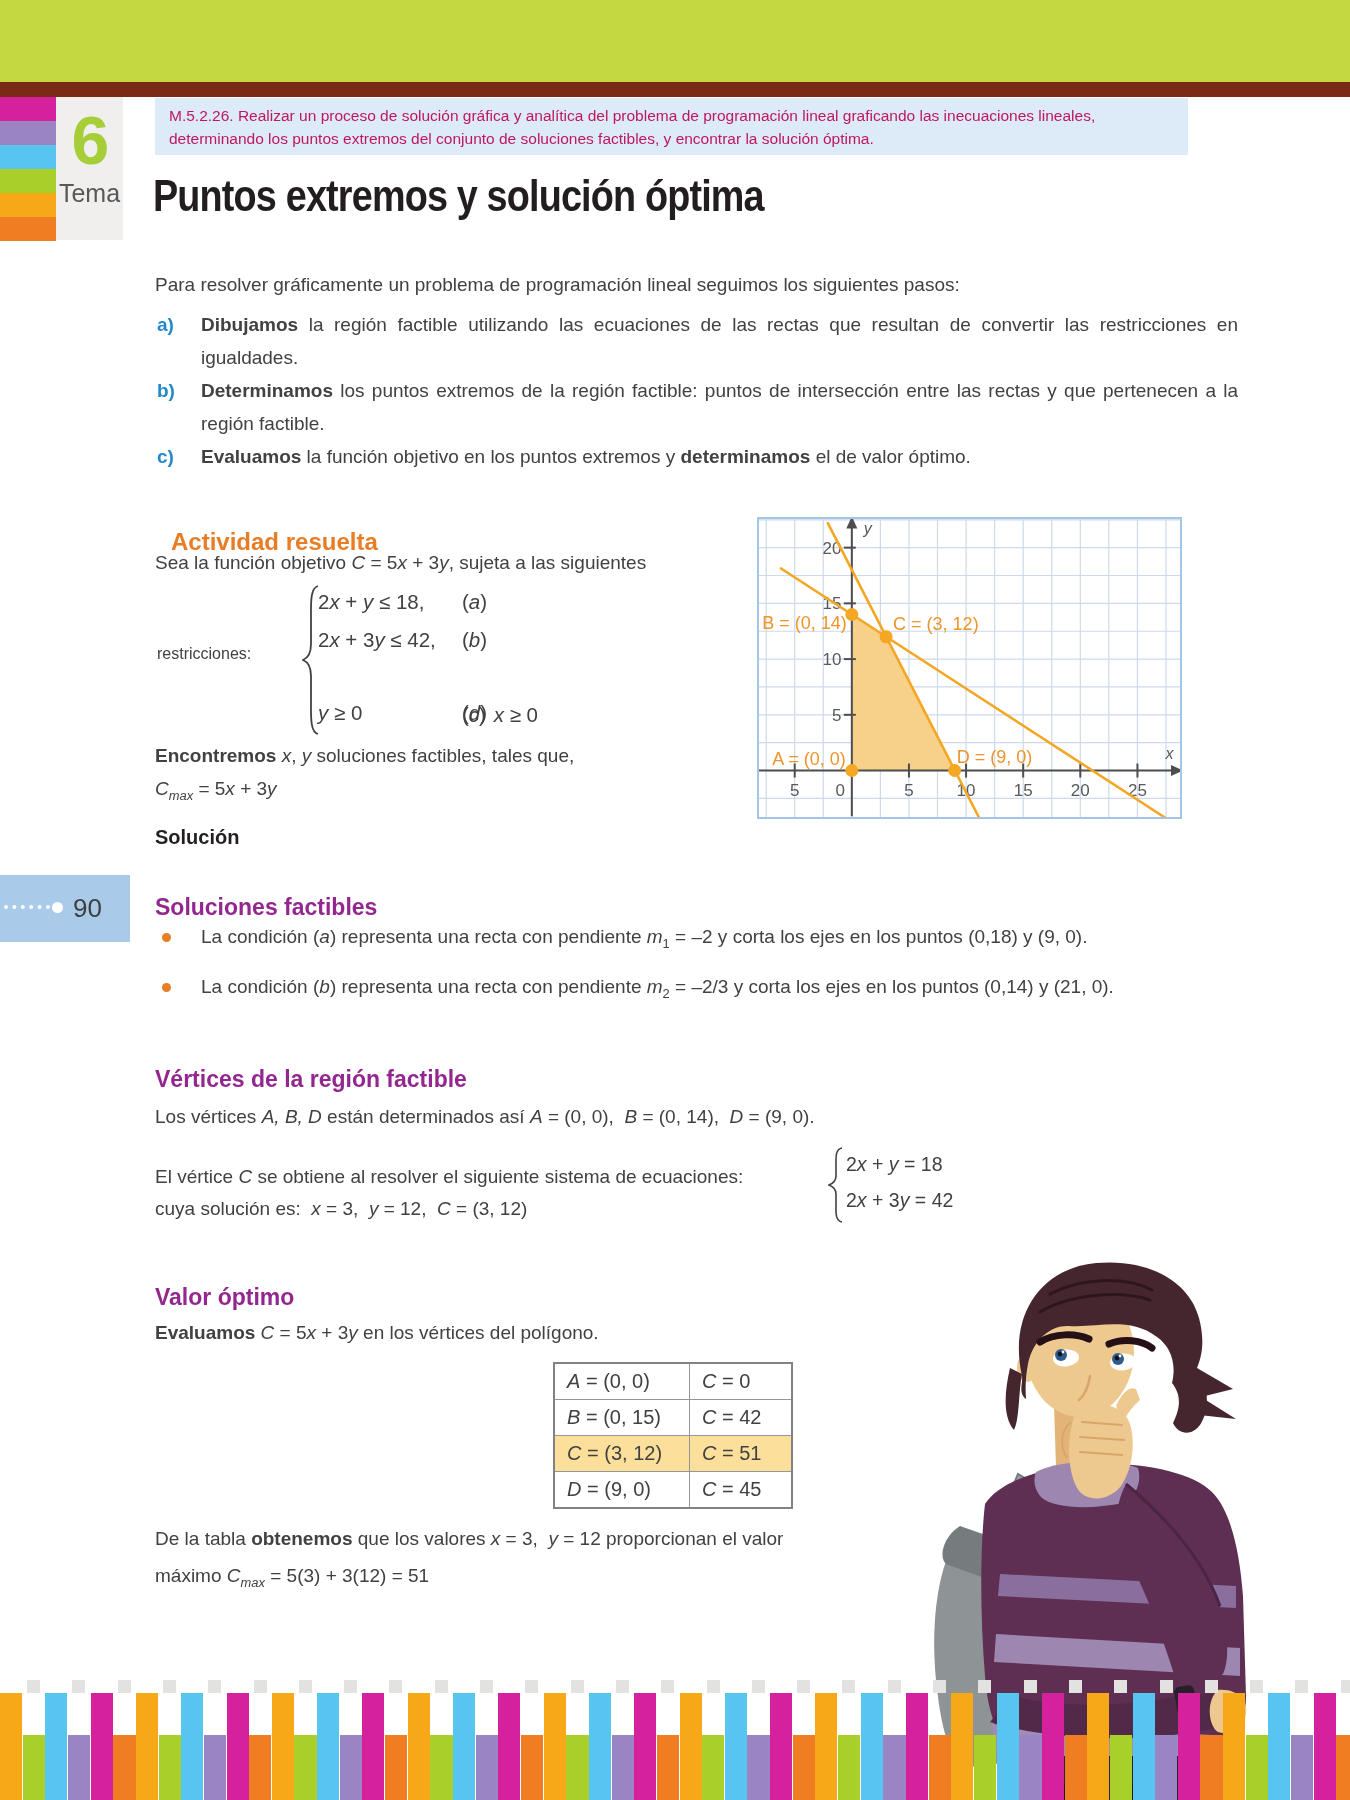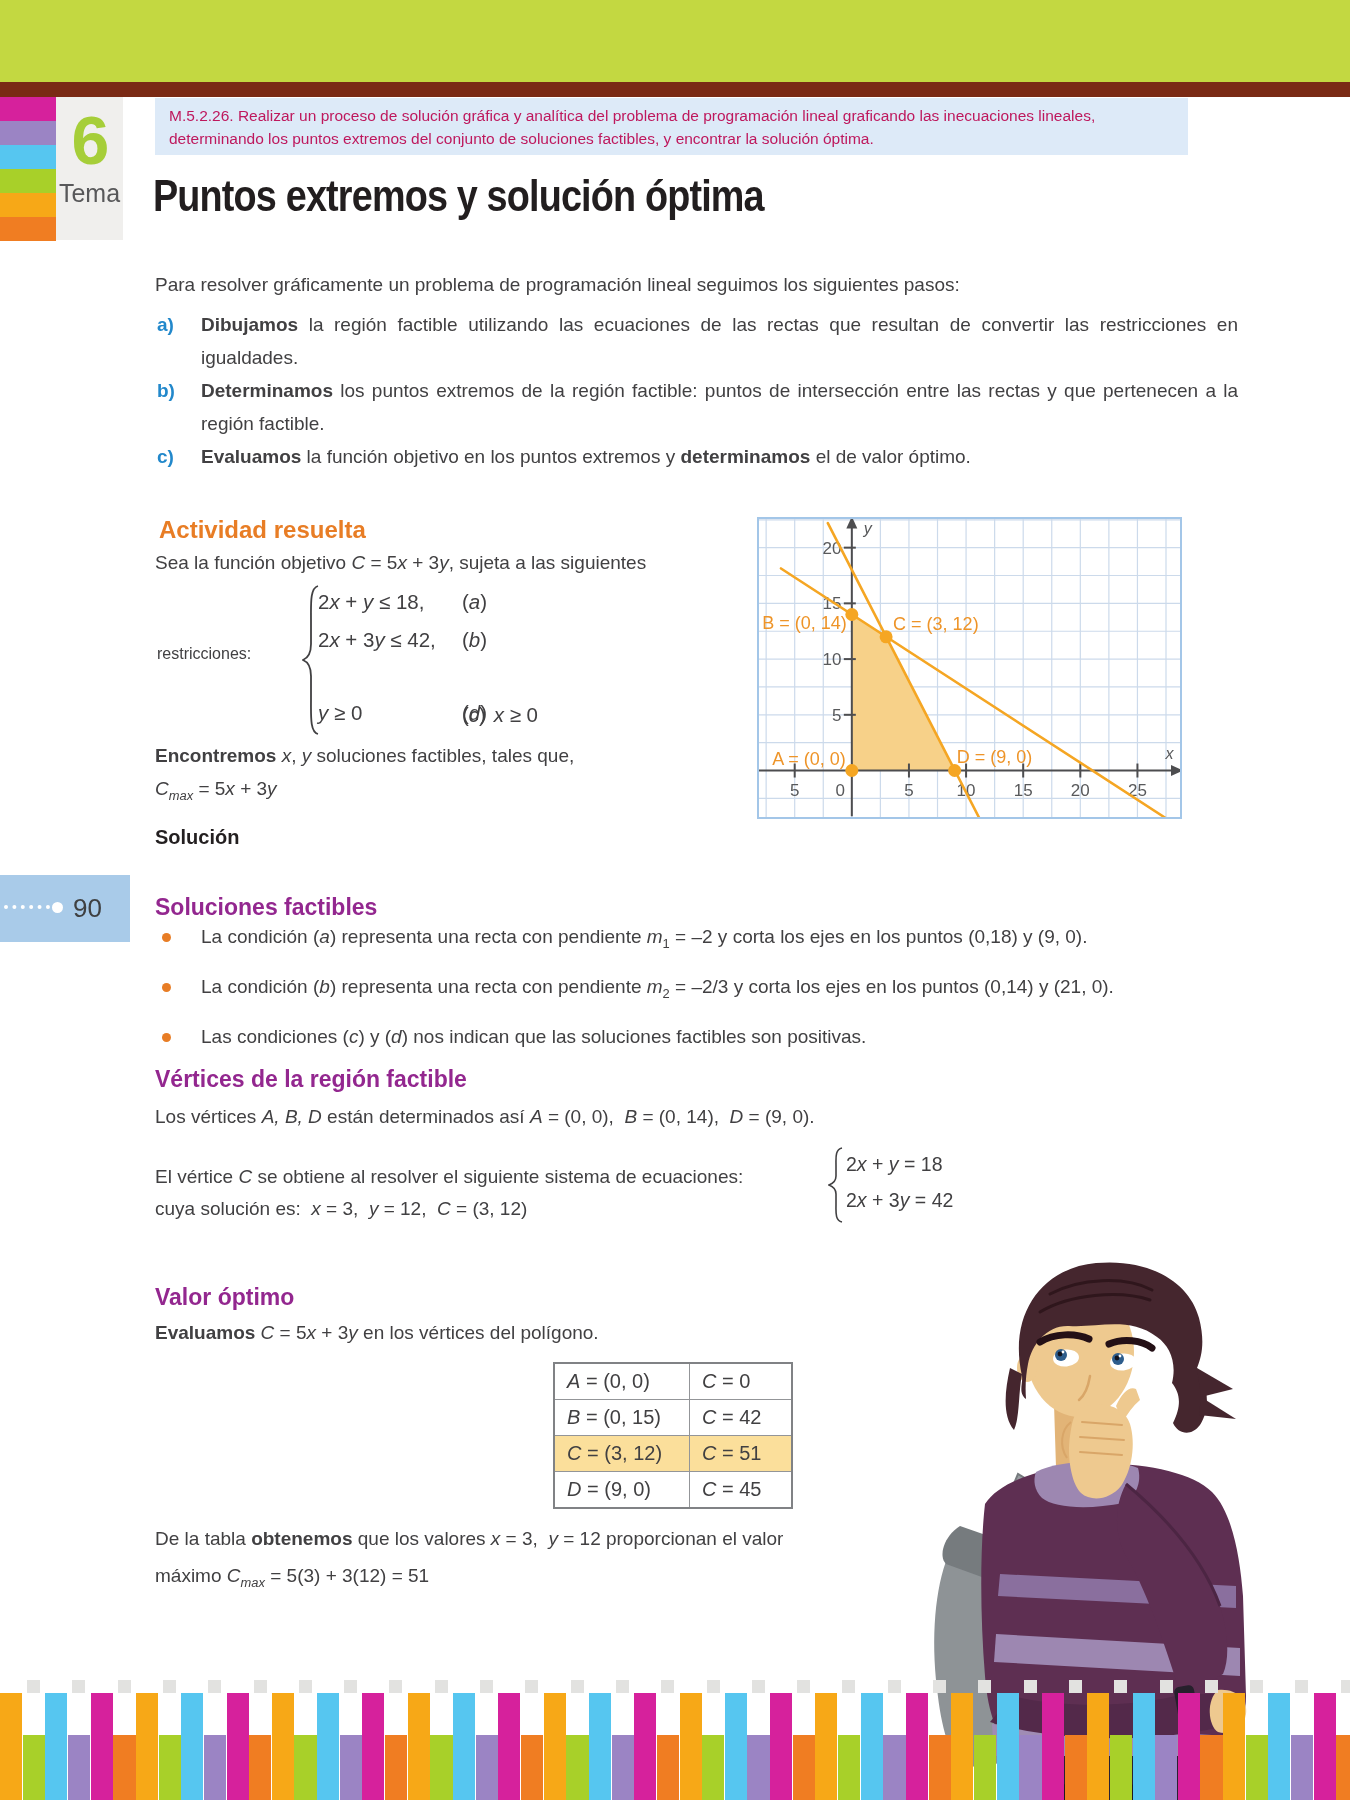--- a/index.html
+++ b/index.html
@@ -109,21 +109,21 @@
     <div class="step">
       <span class="step-label">b)</span>
       <span><span class="bd">Determinamos</span><span> los puntos extremos de la región factible: puntos de intersección entre las rectas y que pertenecen a la región factible.</span></span>
     </div>
     <div class="step">
       <span class="step-label">c)</span>
       <span><span class="bd">Evaluamos</span><span> la función objetivo en los puntos extremos y </span><span class="bd">determinamos</span><span> el de valor óptimo.</span></span>
     </div>
   </div>
 
-  <h2 class="act-heading" style="margin:4px;">Actividad resuelta</h2>
+  <h2 class="act-heading" style="margin:16px;">Actividad resuelta</h2>
   <div class="act-lead"><span>Sea la función objetivo </span><span class="it">C</span><span> = 5</span><span class="it">x</span><span> + 3</span><span class="it">y</span><span>, sujeta a las siguientes</span></div>
   <div class="restr-label">restricciones:</div>
 
   <div class="act-brace">
     <svg width="18" height="152" viewBox="0 0 18 152">
       <path d="M16,2 C8,4 9,20 9,36 L9,60 C9,70 6,74 1,76 C6,78 9,82 9,92 L9,116 C9,132 8,148 16,150" fill="none" stroke="#414042" stroke-width="1.8"></path>
     </svg>
   </div>
   <div class="sys-row" style="top:590px;">
     <span><span>2</span><span class="it">x</span><span> + </span><span class="it">y</span><span> ≤ 18,</span></span>
@@ -220,21 +220,20 @@
   <div class="badge">
     <div class="badge-dots"></div>
     <div class="badge-bigdot"></div>
     <div class="badge-num">90</div>
   </div>
 
   <h2 class="feas-heading" style="margin:0;">Soluciones factibles</h2>
   <ul class="bullets">
     <li><span>La condición (</span><span class="it">a</span><span>) representa una recta con pendiente </span><span class="it">m</span><sub>1</sub><span> = –2 y corta los ejes en los puntos (0,18) y (9, 0).</span></li>
     <li><span>La condición (</span><span class="it">b</span><span>) representa una recta con pendiente </span><span class="it">m</span><sub>2</sub><span> = –2/3 y corta los ejes en los puntos (0,14) y (21, 0).</span></li>
-    <li><span>Las condiciones (</span><span class="it">c</span><span>) y (</span><span class="it">d</span><span>) nos indican que las soluciones factibles son positivas.</span></li>
   </ul>
 
   <h2 class="vert-heading" style="margin:0;">Vértices de la región factible</h2>
   <div class="vert-line1"><span>Los vértices </span><span class="it">A, B, D</span><span> están determinados así </span><span class="it">A</span><span> = (0, 0),&nbsp; </span><span class="it">B</span><span> = (0, 14),&nbsp; </span><span class="it">D</span><span> = (9, 0).</span></div>
   <div class="vert-line2"><span>El vértice </span><span class="it">C</span><span> se obtiene al resolver el siguiente sistema de ecuaciones:</span></div>
   <div class="vert-line3"><span>cuya solución es:&nbsp; </span><span class="it">x</span><span> = 3,&nbsp; </span><span class="it">y</span><span> = 12,&nbsp; </span><span class="it">C</span><span> = (3, 12)</span></div>
   <div class="vert-brace">
     <svg width="16" height="78" viewBox="0 0 16 78">
       <path d="M14,2 C7,3.5 8,12 8,19 L8,30 C8,35 5,37.5 1,39 C5,40.5 8,43 8,48 L8,59 C8,66 7,74.5 14,76" fill="none" stroke="#414042" stroke-width="1.6"></path>
     </svg>

